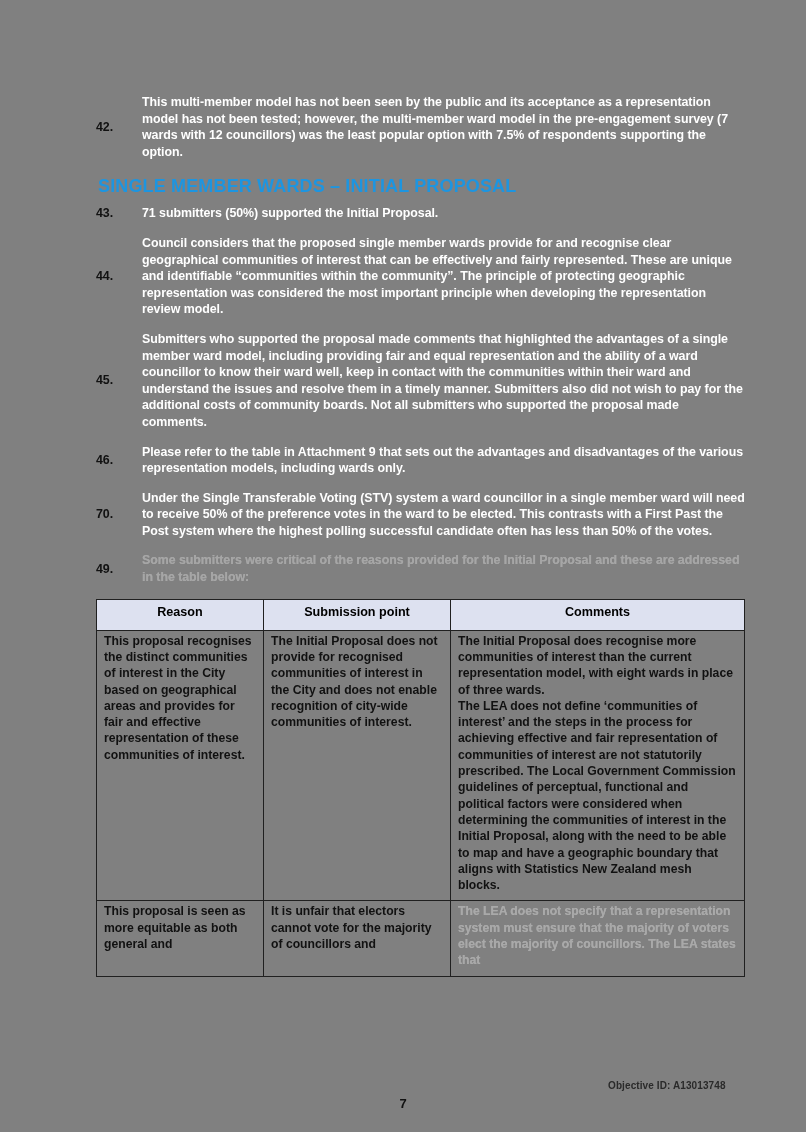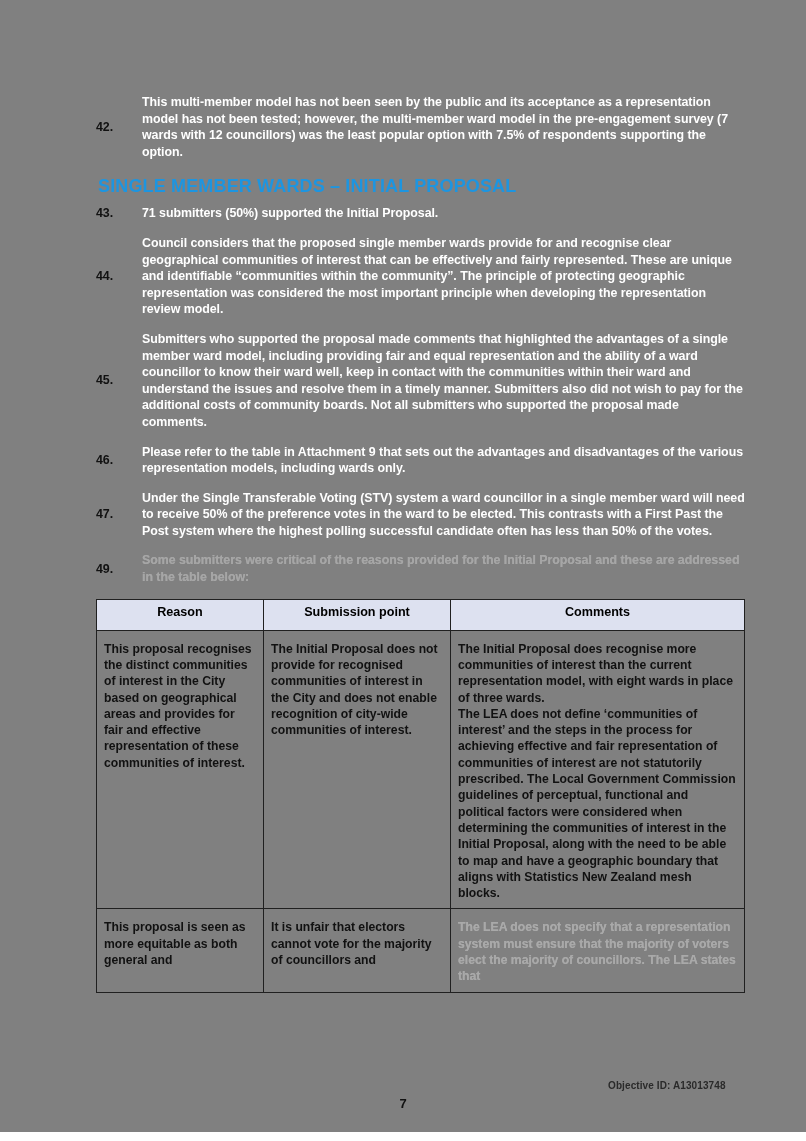--- a/index.html
+++ b/index.html
@@ -77,21 +77,21 @@
   .reason-table {
     border-collapse: collapse;
     width: 648px;
     margin-top: 6px;
     table-layout: fixed;
   }
   .reason-table th,
   .reason-table td {
     border: 1.3px solid #202020;
     vertical-align: top;
-    padding: 10px 7px 7px 7px;
+    padding: 2px 7px 7px 7px;
     font-size: 12.2px;
     line-height: 16.3px;
     font-weight: bold;
     color: #111111;
   }
   .reason-table th {
     background: #dde1f0;
     height: 21px;
     padding: 4px 7px 5px 7px;
     text-align: center;
@@ -159,21 +159,21 @@
       <span class="num">45.</span>
       <span class="body">Submitters who supported the proposal made comments that highlighted the advantages of a single member ward model, including providing fair and equal representation and the ability of a ward councillor to know their ward well, keep in contact with the communities within their ward and understand the issues and resolve them in a timely manner.  Submitters also did not wish to pay for the additional costs of community boards. Not all submitters who supported the proposal made comments.</span>
     </div>
 
     <div class="para">
       <span class="num">46.</span>
       <span class="body">Please refer to the table in Attachment 9 that sets out the advantages and disadvantages of the various representation models, including wards only.</span>
     </div>
 
     <div class="para">
-      <span class="num">47.</span>
+      <span class="num">70.</span>
       <span class="body">Under the Single Transferable Voting (STV) system a ward councillor in a single member ward will need to receive 50% of the preference votes in the ward to be elected. This contrasts with a First Past the Post system where the highest polling successful candidate often has less than 50% of the votes.</span>
     </div>
 
 
     <div class="para faded">
       <span class="num">49.</span>
       <span class="body">Some submitters were critical of the reasons provided for the Initial Proposal and these are addressed in the table below:</span>
     </div>
 
     <table class="reason-table">

